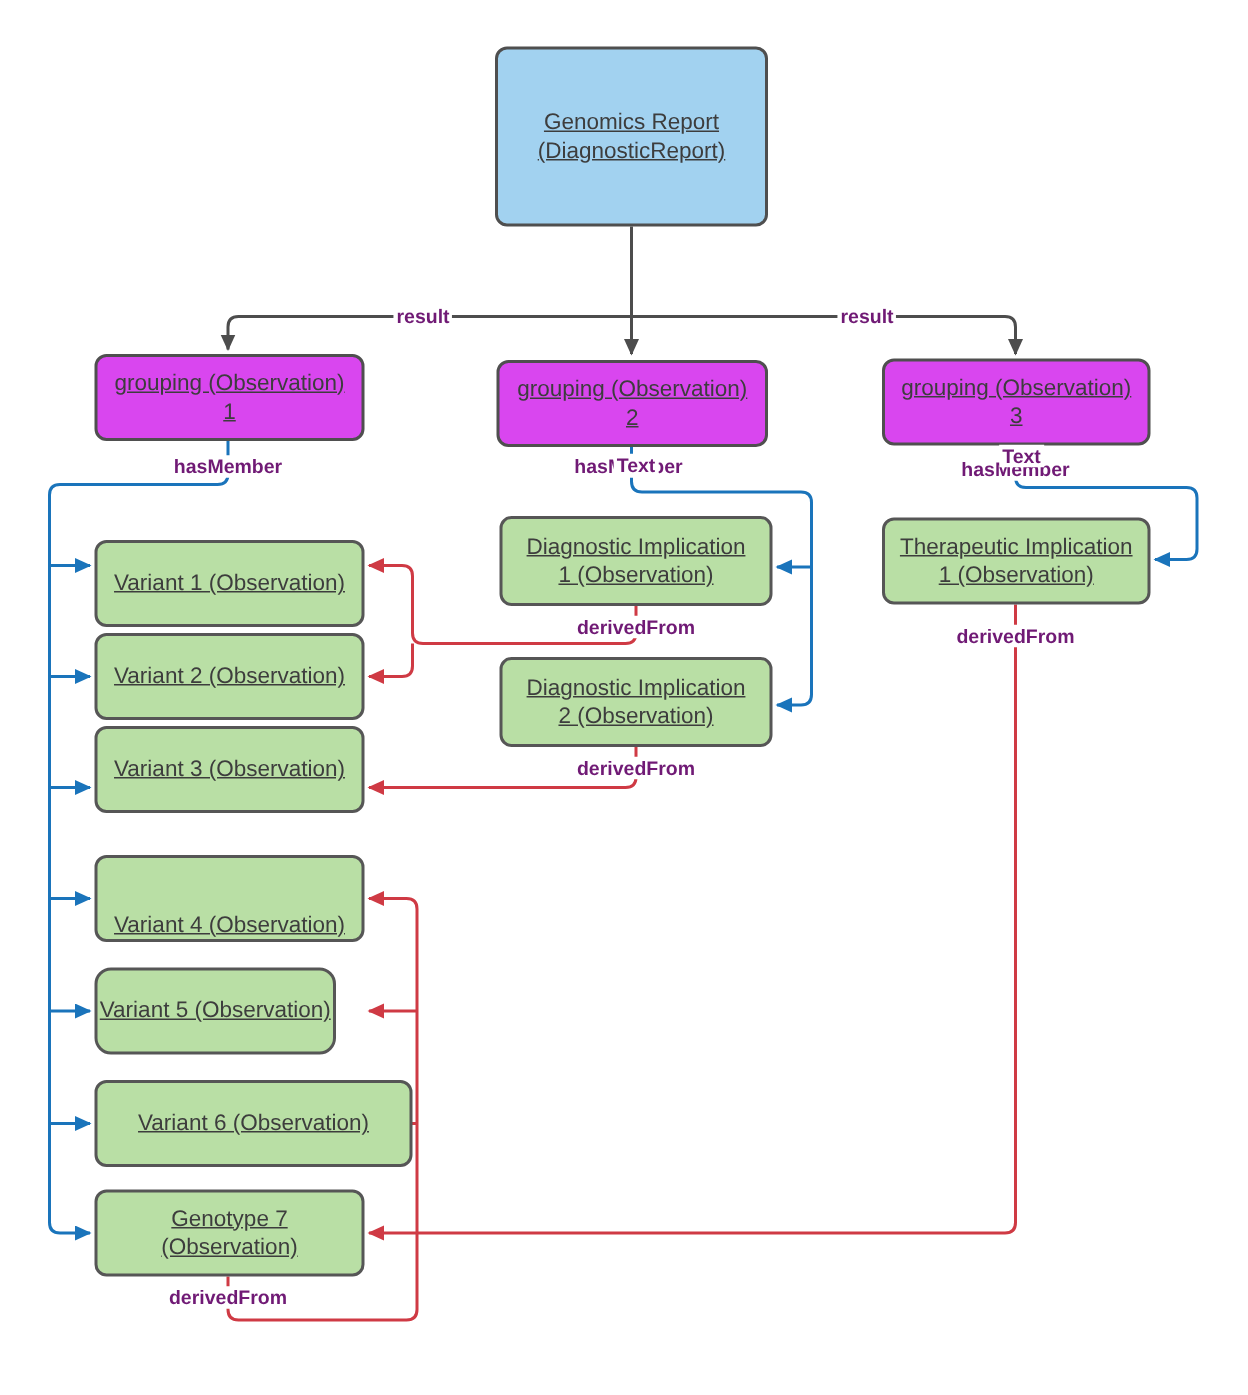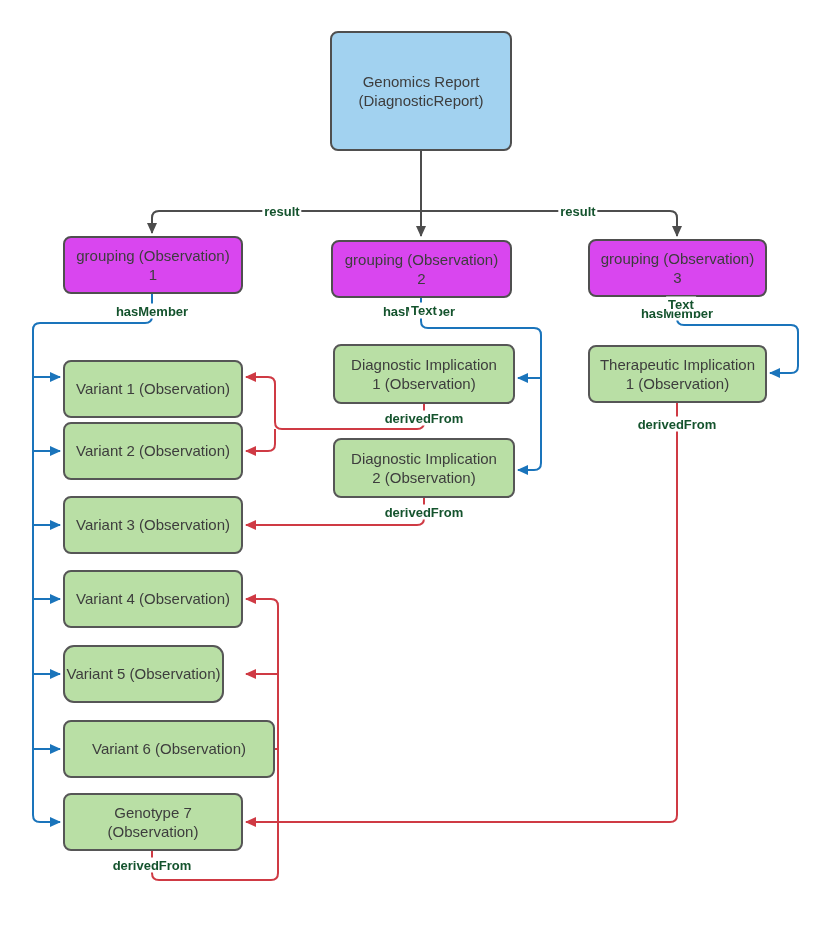--- a/index.html
+++ b/index.html
@@ -5,29 +5,29 @@
   html,body{margin:0;padding:0;background:#ffffff;}
   #stage{
     position:relative;width:832px;height:930px;background:#ffffff;overflow:hidden;
     font-family:"Liberation Sans", sans-serif;
   }
   #edges{position:absolute;left:0;top:0;z-index:1;}
   .node{
     position:absolute;z-index:2;box-sizing:border-box;
     display:flex;flex-direction:column;align-items:center;justify-content:center;
     border:2px solid #4f4f4f;border-radius:8px;
-    font-size:15px;line-height:1.3;color:#3d3d3d;text-align:center;
+    font-size:15px;line-height:1.3;color:#3d3d3d;text-align:center;text-decoration:underline;
   }
   .node.blue{background:#a2d2f0;}
   .node.green{background:#b9dfa5;border-color:#565656;}
   .node.white{background:#d946ef;}
   .edge-label{
     position:absolute;z-index:3;transform:translate(-50%,-50%);
     background:#ffffff;padding:0 2px;white-space:nowrap;
-    font-size:13px;font-weight:bold;color:#14532d;
+    font-size:13px;font-weight:bold;color:#701a75;
   }
 </style>
 </head>
 <body>
 
 <div id="stage">
   <svg id="edges" width="832" height="930" viewBox="0 0 832 930">
     <defs>
         <marker id="arrow-gray" markerUnits="userSpaceOnUse" markerWidth="12" markerHeight="12" refX="10" refY="5" orient="auto">
           <path d="M0,0 L11,5 L0,10 Z" fill="#4d4d4d"></path>
@@ -78,24 +78,24 @@
       <div class="node white" style="left: 588px; top: 239px; width: 179px; height: 58px;">
         <div>grouping (Observation)</div>
         <div>3</div>
       </div>
       <div class="node green" style="left: 63px; top: 360px; width: 180px; height: 58px;">
         <div>Variant 1 (Observation)</div>
       </div>
       <div class="node green" style="left: 63px; top: 422px; width: 180px; height: 58px;">
         <div>Variant 2 (Observation)</div>
       </div>
-      <div class="node green" style="left: 63px; top: 496px; width: 180px; height: 58px;">
+      <div class="node green" style="left: 63px; top: 484px; width: 180px; height: 58px;">
         <div>Variant 3 (Observation)</div>
       </div>
-      <div class="node green" style="left: 63px; top: 570px; width: 180px; height: 58px;">
+      <div class="node green" style="left: 63px; top: 570px; width: 180px; height: 58px; justify-content: flex-end;">
         <div>Variant 4 (Observation)</div>
       </div>
       <div class="node green" style="left: 63px; top: 645px; width: 161px; height: 58px; border-radius: 11px;">
         <div>Variant 5 (Observation)</div>
       </div>
       <div class="node green" style="left: 63px; top: 720px; width: 212px; height: 58px;">
         <div>Variant 6 (Observation)</div>
       </div>
       <div class="node green" style="left: 63px; top: 793px; width: 180px; height: 58px;">
         <div>Genotype 7</div>

